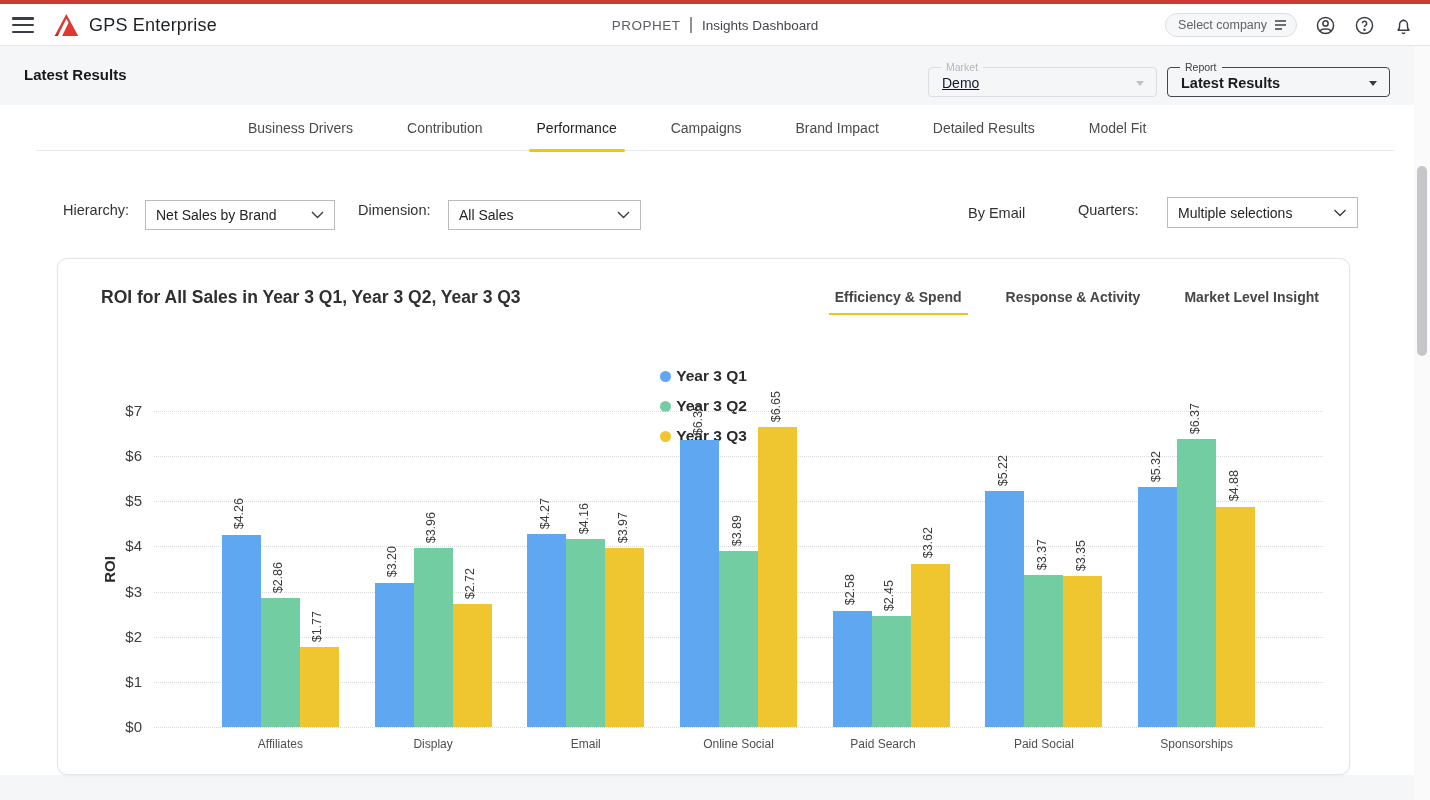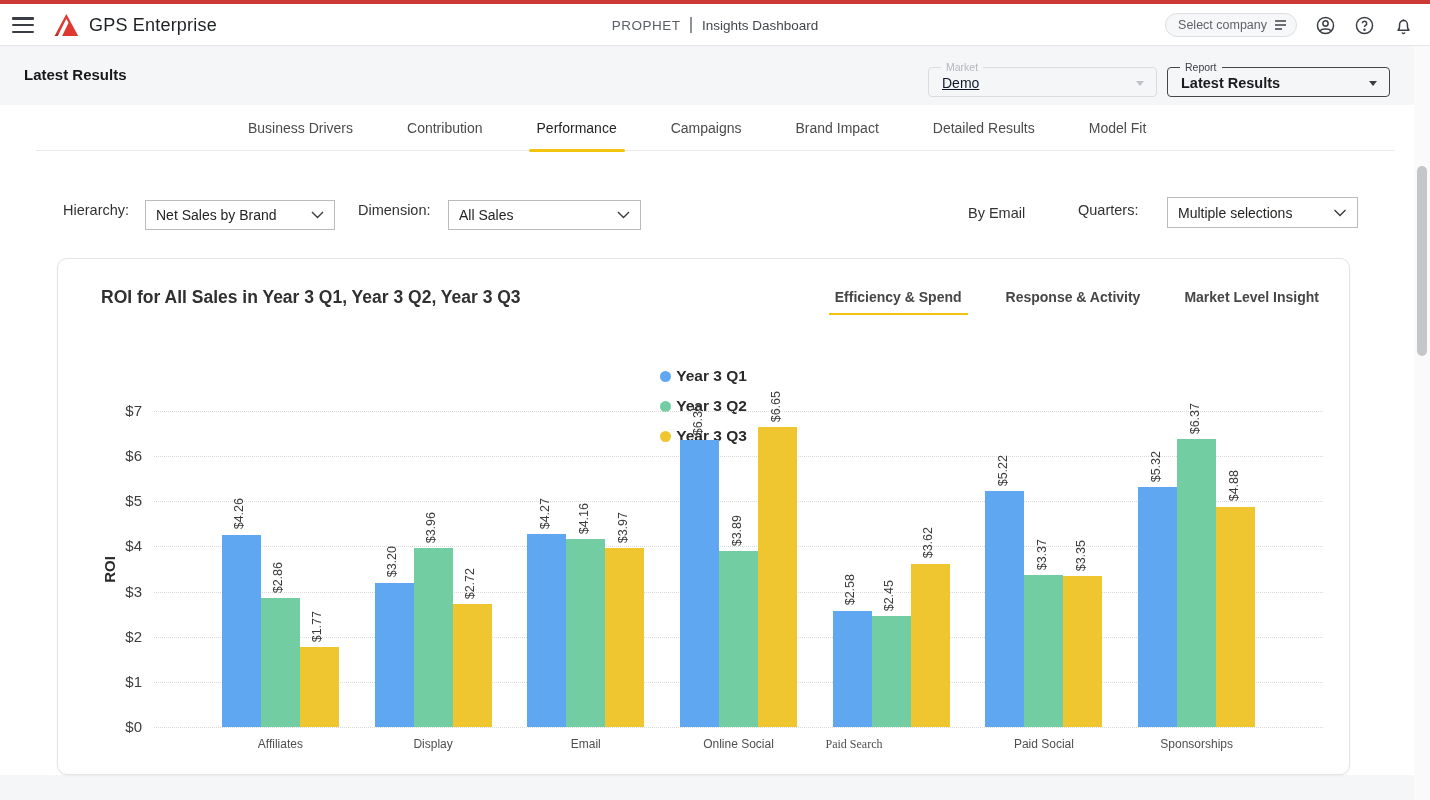--- a/index.html
+++ b/index.html
@@ -246,21 +246,21 @@
         <div class="bar-vlabel" style="bottom: 192.794px; left: 422.786px;">$4.16</div>
         <div class="bar" style="left: 451.286px; width: 39px; height: 179.217px; background: rgb(239, 198, 47);"></div>
         <div class="bar-vlabel" style="bottom: 184.217px; left: 461.786px;">$3.97</div>
         <div class="xlabel" style="left: 519.5px;">Online Social</div>
         <div class="bar" style="left: 526px; width: 39px; height: 286.657px; background: rgb(95, 168, 241);"></div>
         <div class="bar-vlabel" style="bottom: 291.657px; left: 536.5px;">$6.35</div>
         <div class="bar" style="left: 565px; width: 39px; height: 175.606px; background: rgb(114, 206, 162);"></div>
         <div class="bar-vlabel" style="bottom: 180.606px; left: 575.5px;">$3.89</div>
         <div class="bar" style="left: 604px; width: 39px; height: 300.2px; background: rgb(239, 198, 47);"></div>
         <div class="bar-vlabel" style="bottom: 305.2px; left: 614.5px;">$6.65</div>
-        <div class="xlabel" style="left: 635px; font-family: Liberation Serif, serif;">Paid Search</div>
+        <div class="xlabel" style="left: 664px;">Paid Search</div>
         <div class="bar" style="left: 678.714px; width: 39px; height: 116.469px; background: rgb(95, 168, 241);"></div>
         <div class="bar-vlabel" style="bottom: 121.469px; left: 689.214px;">$2.58</div>
         <div class="bar" style="left: 717.714px; width: 39px; height: 110.6px; background: rgb(114, 206, 162);"></div>
         <div class="bar-vlabel" style="bottom: 115.6px; left: 728.214px;">$2.45</div>
         <div class="bar" style="left: 756.714px; width: 39px; height: 163.417px; background: rgb(239, 198, 47);"></div>
         <div class="bar-vlabel" style="bottom: 168.417px; left: 767.214px;">$3.62</div>
         <div class="xlabel" style="left: 824.929px;">Paid Social</div>
         <div class="bar" style="left: 831.429px; width: 39px; height: 235.646px; background: rgb(95, 168, 241);"></div>
         <div class="bar-vlabel" style="bottom: 240.646px; left: 841.929px;">$5.22</div>
         <div class="bar" style="left: 870.429px; width: 39px; height: 152.131px; background: rgb(114, 206, 162);"></div>

